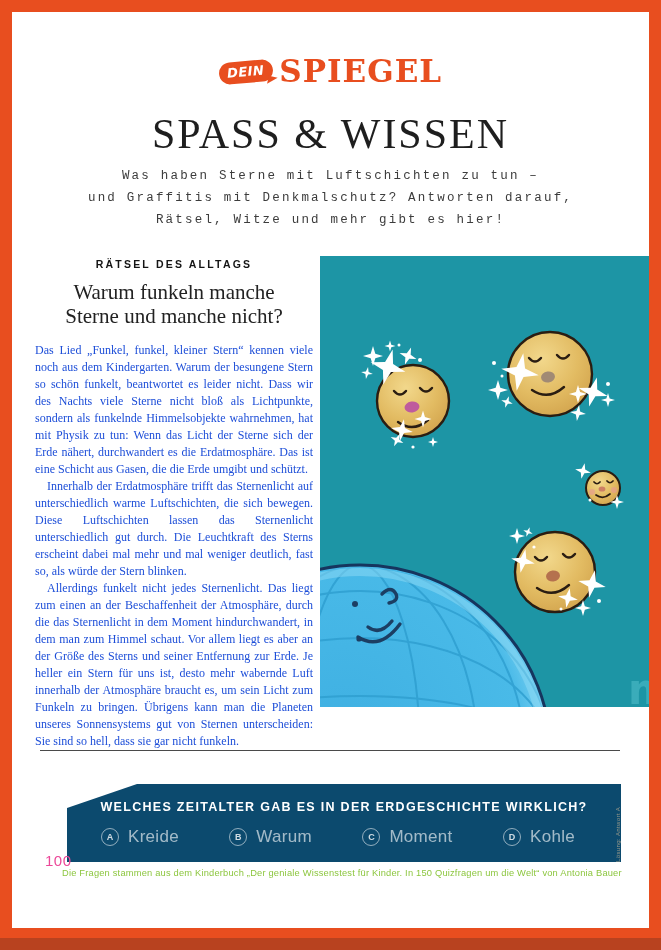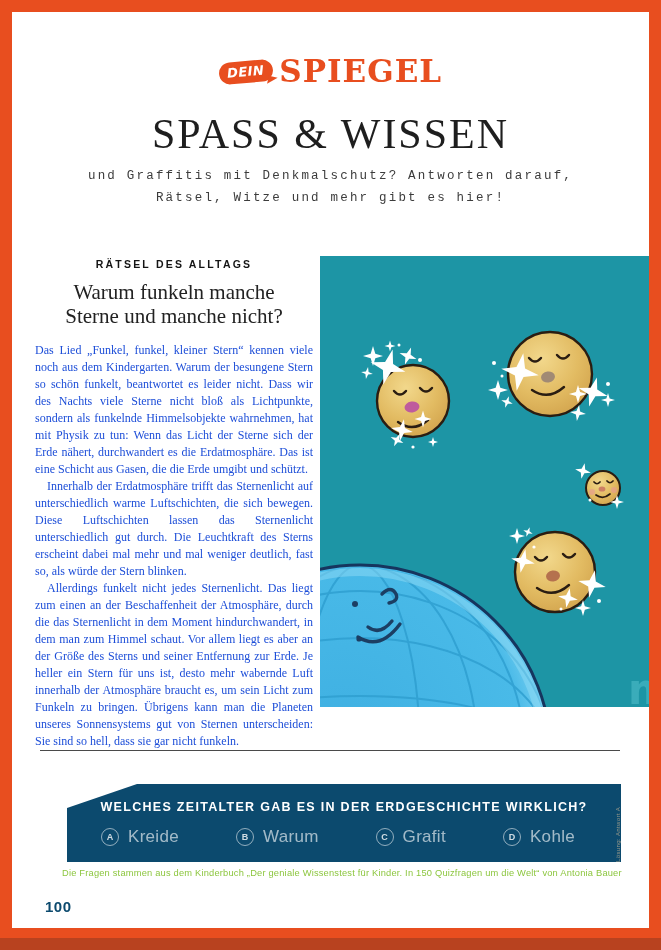--- a/index.html
+++ b/index.html
@@ -49,36 +49,37 @@
   .q-circle{display:inline-block;width:16px;height:16px;border:1.2px solid rgba(255,255,255,.55);
     border-radius:50%;color:rgba(255,255,255,.8);font-size:9px;font-weight:bold;
     text-align:center;line-height:16px;}
   .q-label{color:rgba(255,255,255,.62);font-size:17px;letter-spacing:.3px;}
   .solution-note{position:absolute;left:603px;top:774px;height:76px;
     writing-mode:vertical-rl;transform:rotate(180deg);font-size:6px;color:#9a9a8a;
     letter-spacing:.4px;text-align:left;}
   .source-note{position:absolute;left:50px;top:856px;width:566px;color:#8cc63e;
     font-size:9.3px;font-weight:500;letter-spacing:.2px;}
 
-  .page-number{position:absolute;left:33px;top:886px;font-size:15px;color:#0c4a6e;letter-spacing:.5px;font-weight:bold;}
+  .page-number{position:absolute;left:33px;top:840px;font-size:15px;color:#ec4899;letter-spacing:.5px;}
 </style>
 </head>
 <body>
 
 <div class="canvas">
   <div class="bottom-shade"></div>
   <div class="page">
 
     <div class="masthead">
       <div class="logo-row">
         <span class="logo-bubble">DEIN</span>
         <span class="logo-wordmark">SPIEGEL</span>
       </div>
       <div class="section-title">SPASS &amp; WISSEN</div>
       <div class="intro">
+        <span>Was haben Sterne mit Luftschichten zu tun –</span>
         <span>und Graffitis mit Denkmalschutz? Antworten darauf,</span>
         <span>Rätsel, Witze und mehr gibt es hier!</span>
       </div>
     </div>
 
     <div class="column">
       <div class="kicker">RÄTSEL DES ALLTAGS</div>
       <h2 class="art-title">
         <span>Warum funkeln manche</span>
         <span>Sterne und manche nicht?</span>
@@ -228,21 +229,21 @@
         <div class="q-opt">
           <span class="q-circle">A</span>
           <span class="q-label">Kreide</span>
         </div>
         <div class="q-opt">
           <span class="q-circle">B</span>
           <span class="q-label">Warum</span>
         </div>
         <div class="q-opt">
           <span class="q-circle">C</span>
-          <span class="q-label">Grafit</span>
+          <span class="q-label">Moment</span>
         </div>
         <div class="q-opt">
           <span class="q-circle">D</span>
           <span class="q-label">Kohle</span>
         </div>
       </div>
     </div>
 
     <div class="solution-note">Lösung: Antwort A</div>
     <div class="source-note">Die Fragen stammen aus dem Kinderbuch „Der geniale Wissenstest für Kinder. In 150 Quizfragen um die Welt“ von Antonia Bauer</div>

